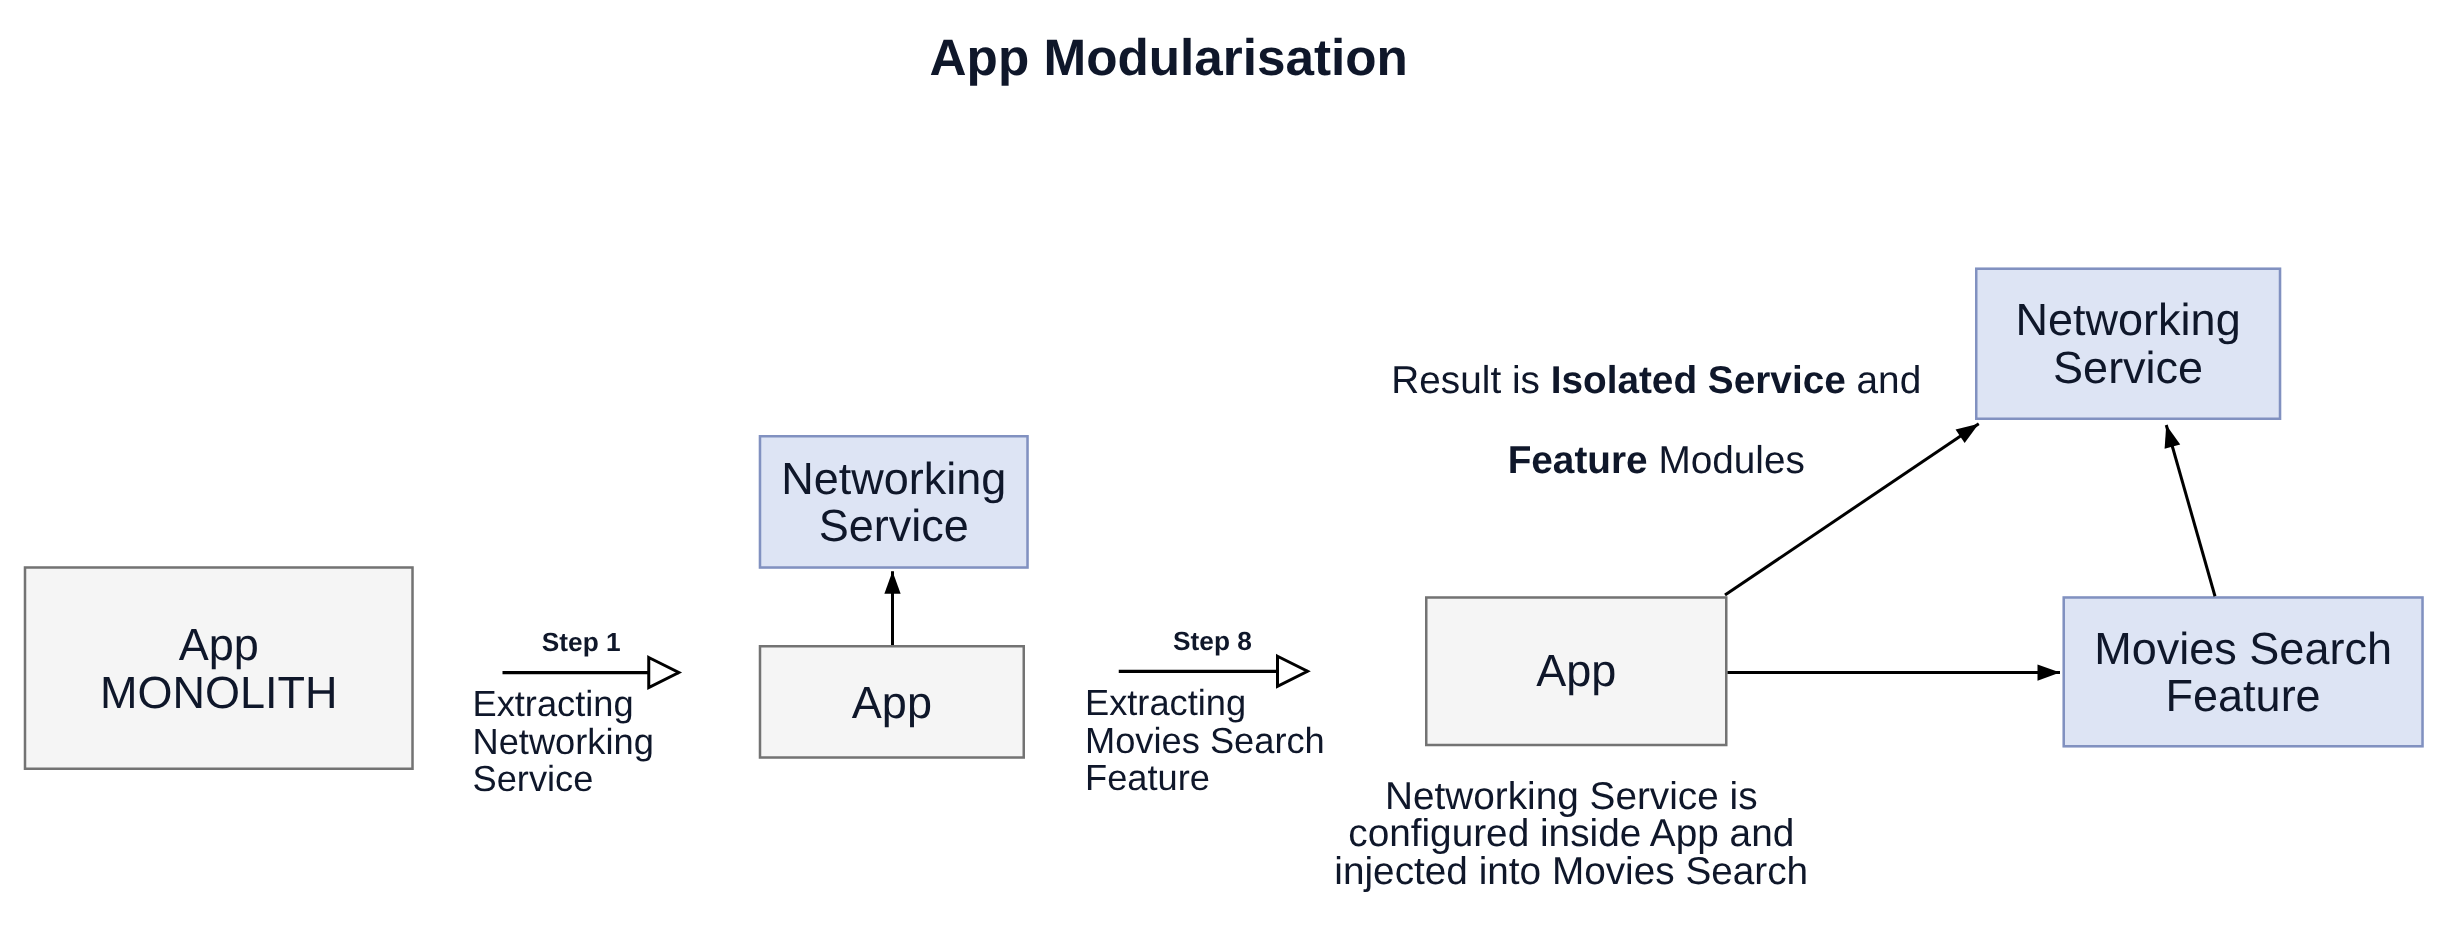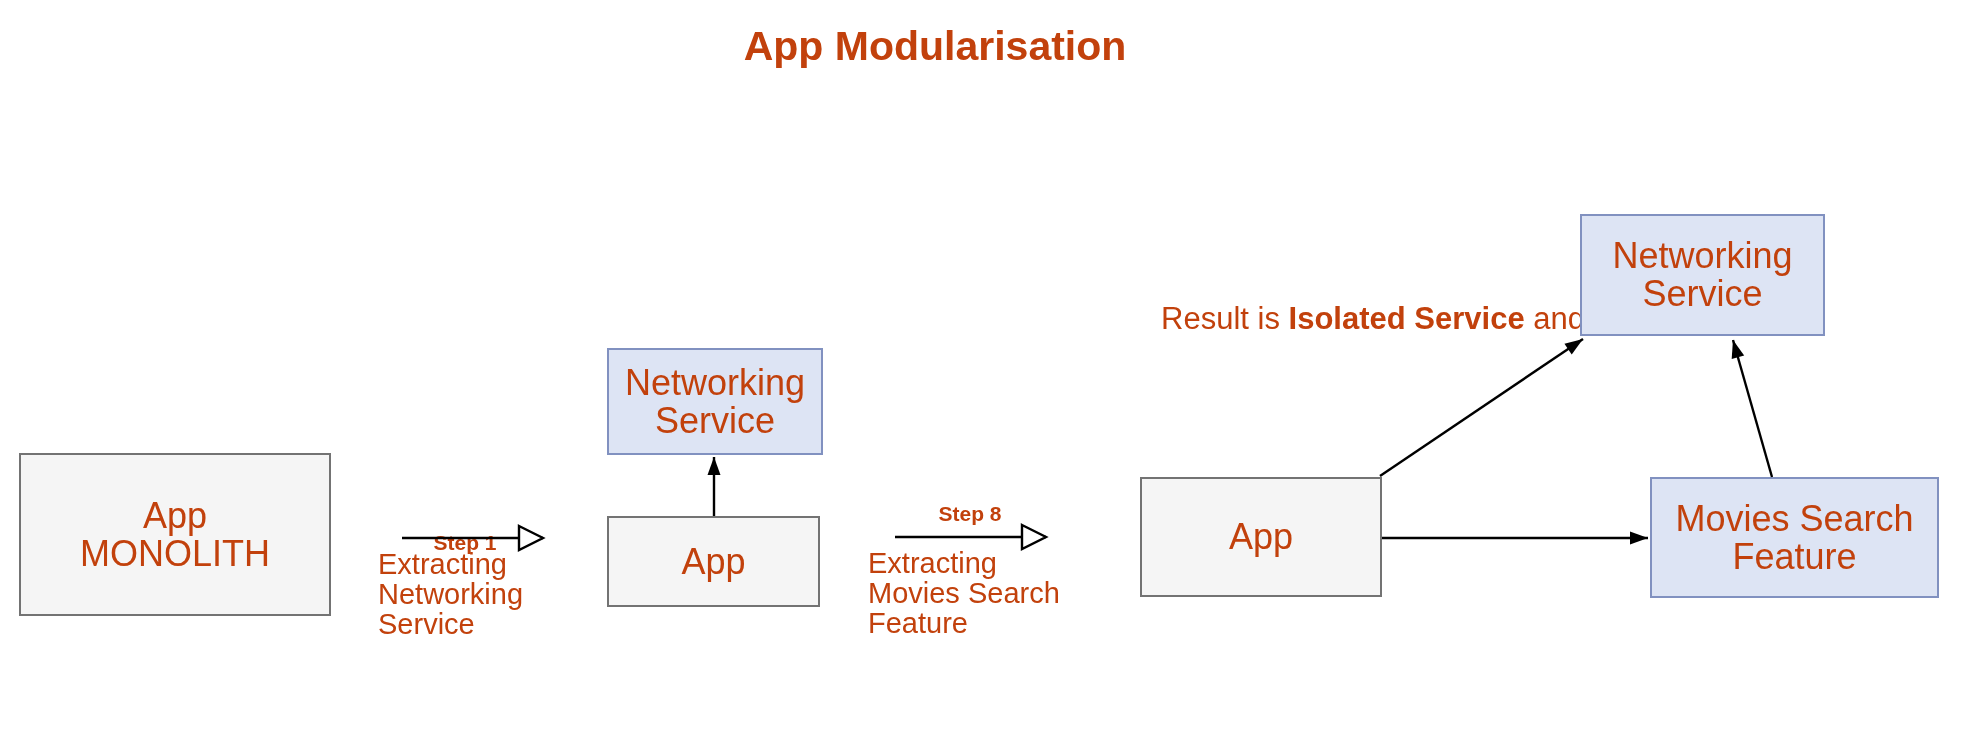--- a/index.html
+++ b/index.html
@@ -1,21 +1,21 @@
 <!DOCTYPE html>
 <html style="--background: #ffffff; --module-fill: #dde4f4; --module-border: #8191c0; --app-fill: #f5f5f5; --app-border: #737373; --arrow: #000000; --text: #000000;"><head>
 <meta charset="utf-8">
 <style>
   html,body{margin:0;padding:0;background:#fff;}
   .canvas{
     position:relative;
     width:1962px;height:746px;
     background:var(--background,#fff);
     font-family:"Liberation Sans",sans-serif;
-    color:#c2410c;
+    color:#0f172a;
     overflow:hidden;
   }
   .arrows{position:absolute;left:0;top:0;z-index:3;pointer-events:none;}
   .box{
     position:absolute;z-index:2;
     display:flex;align-items:center;justify-content:center;
     text-align:center;white-space:pre-line;
     font-size:36px;line-height:38px;
     box-sizing:border-box;
   }
@@ -68,48 +68,52 @@
 
   <div class="header">
     <div class="title">App Modularisation</div>
   </div>
 
   <div class="box app" style="left:19px;top:453px;width:312px;height:163px;">
     <span>App
 MONOLITH</span>
   </div>
 
-  <div class="step-label" style="left:390px;top:503px;width:150px;margin-top:28px;">Step 1</div>
+  <div class="step-label" style="left:390px;top:503px;width:150px;">Step 1</div>
   <div class="step-desc" style="left:378px;top:549px;width:175px;">Extracting
 Networking
 Service</div>
 
   <div class="box module" style="left:607px;top:348px;width:216px;height:107px;">
     <span>Networking
 Service</span>
   </div>
   <div class="box app" style="left:607px;top:516px;width:213px;height:91px;">
     <span>App</span>
   </div>
 
   <div class="step-label" style="left:895px;top:502px;width:150px;">Step 8</div>
   <div class="step-desc" style="left:868px;top:548px;width:205px;">Extracting
 Movies Search
 Feature</div>
 
-  <div class="annotation" style="left:1065px;top:271px;width:520px;text-align:right;">
+  <div class="annotation" style="left:1065px;top:256px;width:520px;">
     <div><span>Result is </span><b>Isolated Service</b><span> and</span></div>
+    <div><b>Feature</b><span> Modules</span></div>
   </div>
 
   <div class="box app" style="left:1140px;top:477px;width:242px;height:120px;">
     <span>App</span>
   </div>
   <div class="box module" style="left:1580px;top:214px;width:245px;height:122px;">
     <span>Networking
 Service</span>
   </div>
   <div class="box module" style="left:1650px;top:477px;width:289px;height:121px;">
     <span>Movies Search
 Feature</span>
   </div>
 
+  <div class="annotation" style="left:1022px;top:622px;width:470px;font-size:31px;line-height:30px;">Networking Service is
+configured inside App and
+injected into Movies Search</div>
 
 </div>
 
 </body></html>

